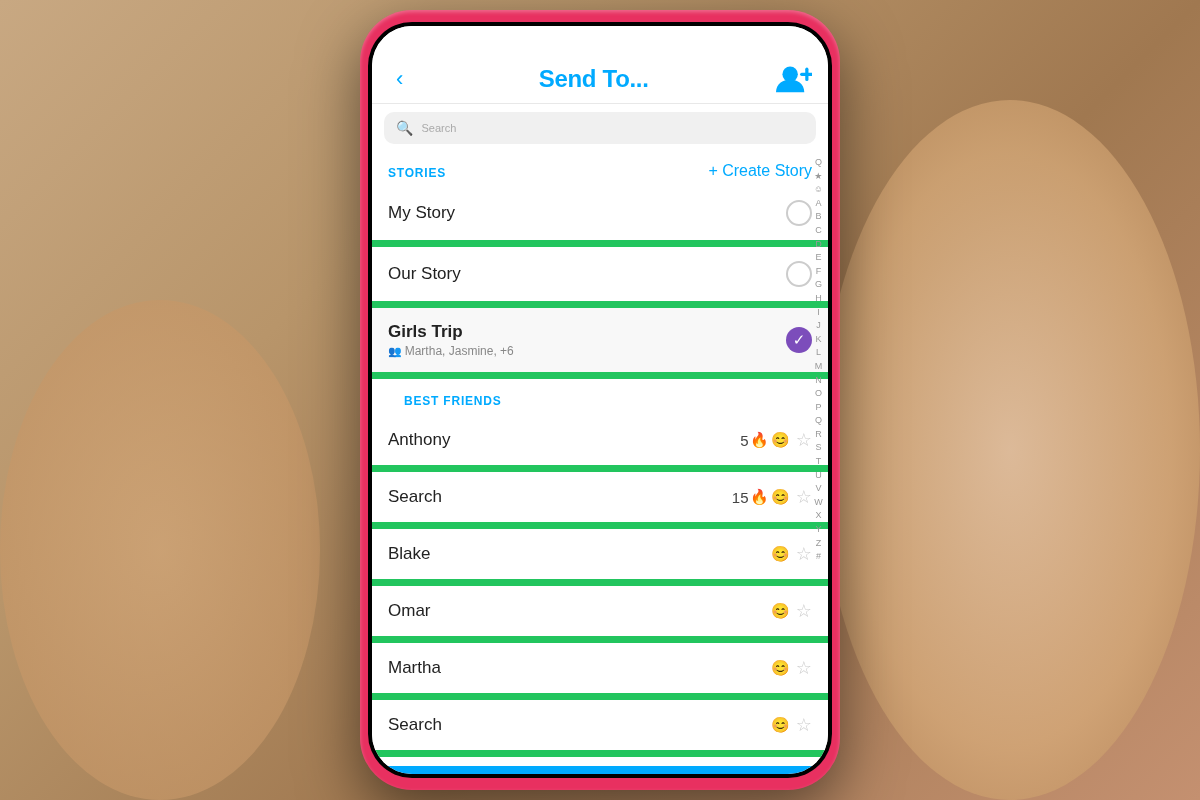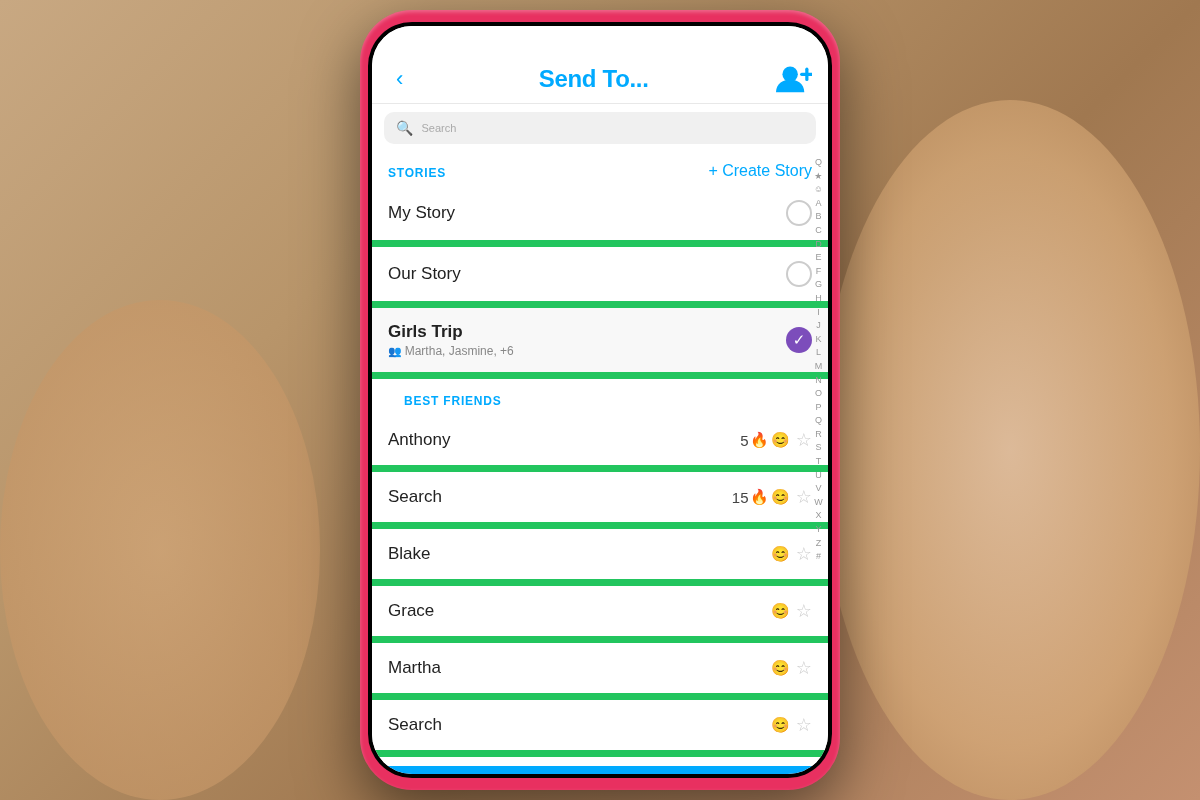--- a/index.html
+++ b/index.html
@@ -427,21 +427,21 @@
             <div class="list-item-right">
               <div class="streak-info">
                 <span>😊</span>
               </div>
               <span class="star-icon">☆</span>
             </div>
           </div>
 
           <div class="list-item">
             <div class="list-item-left">
-              <span class="item-name">Grace</span>
+              <span class="item-name">Omar</span>
             </div>
             <div class="list-item-right">
               <div class="streak-info">
                 <span>😊</span>
               </div>
               <span class="star-icon">☆</span>
             </div>
           </div>
 
           <div class="list-item">

